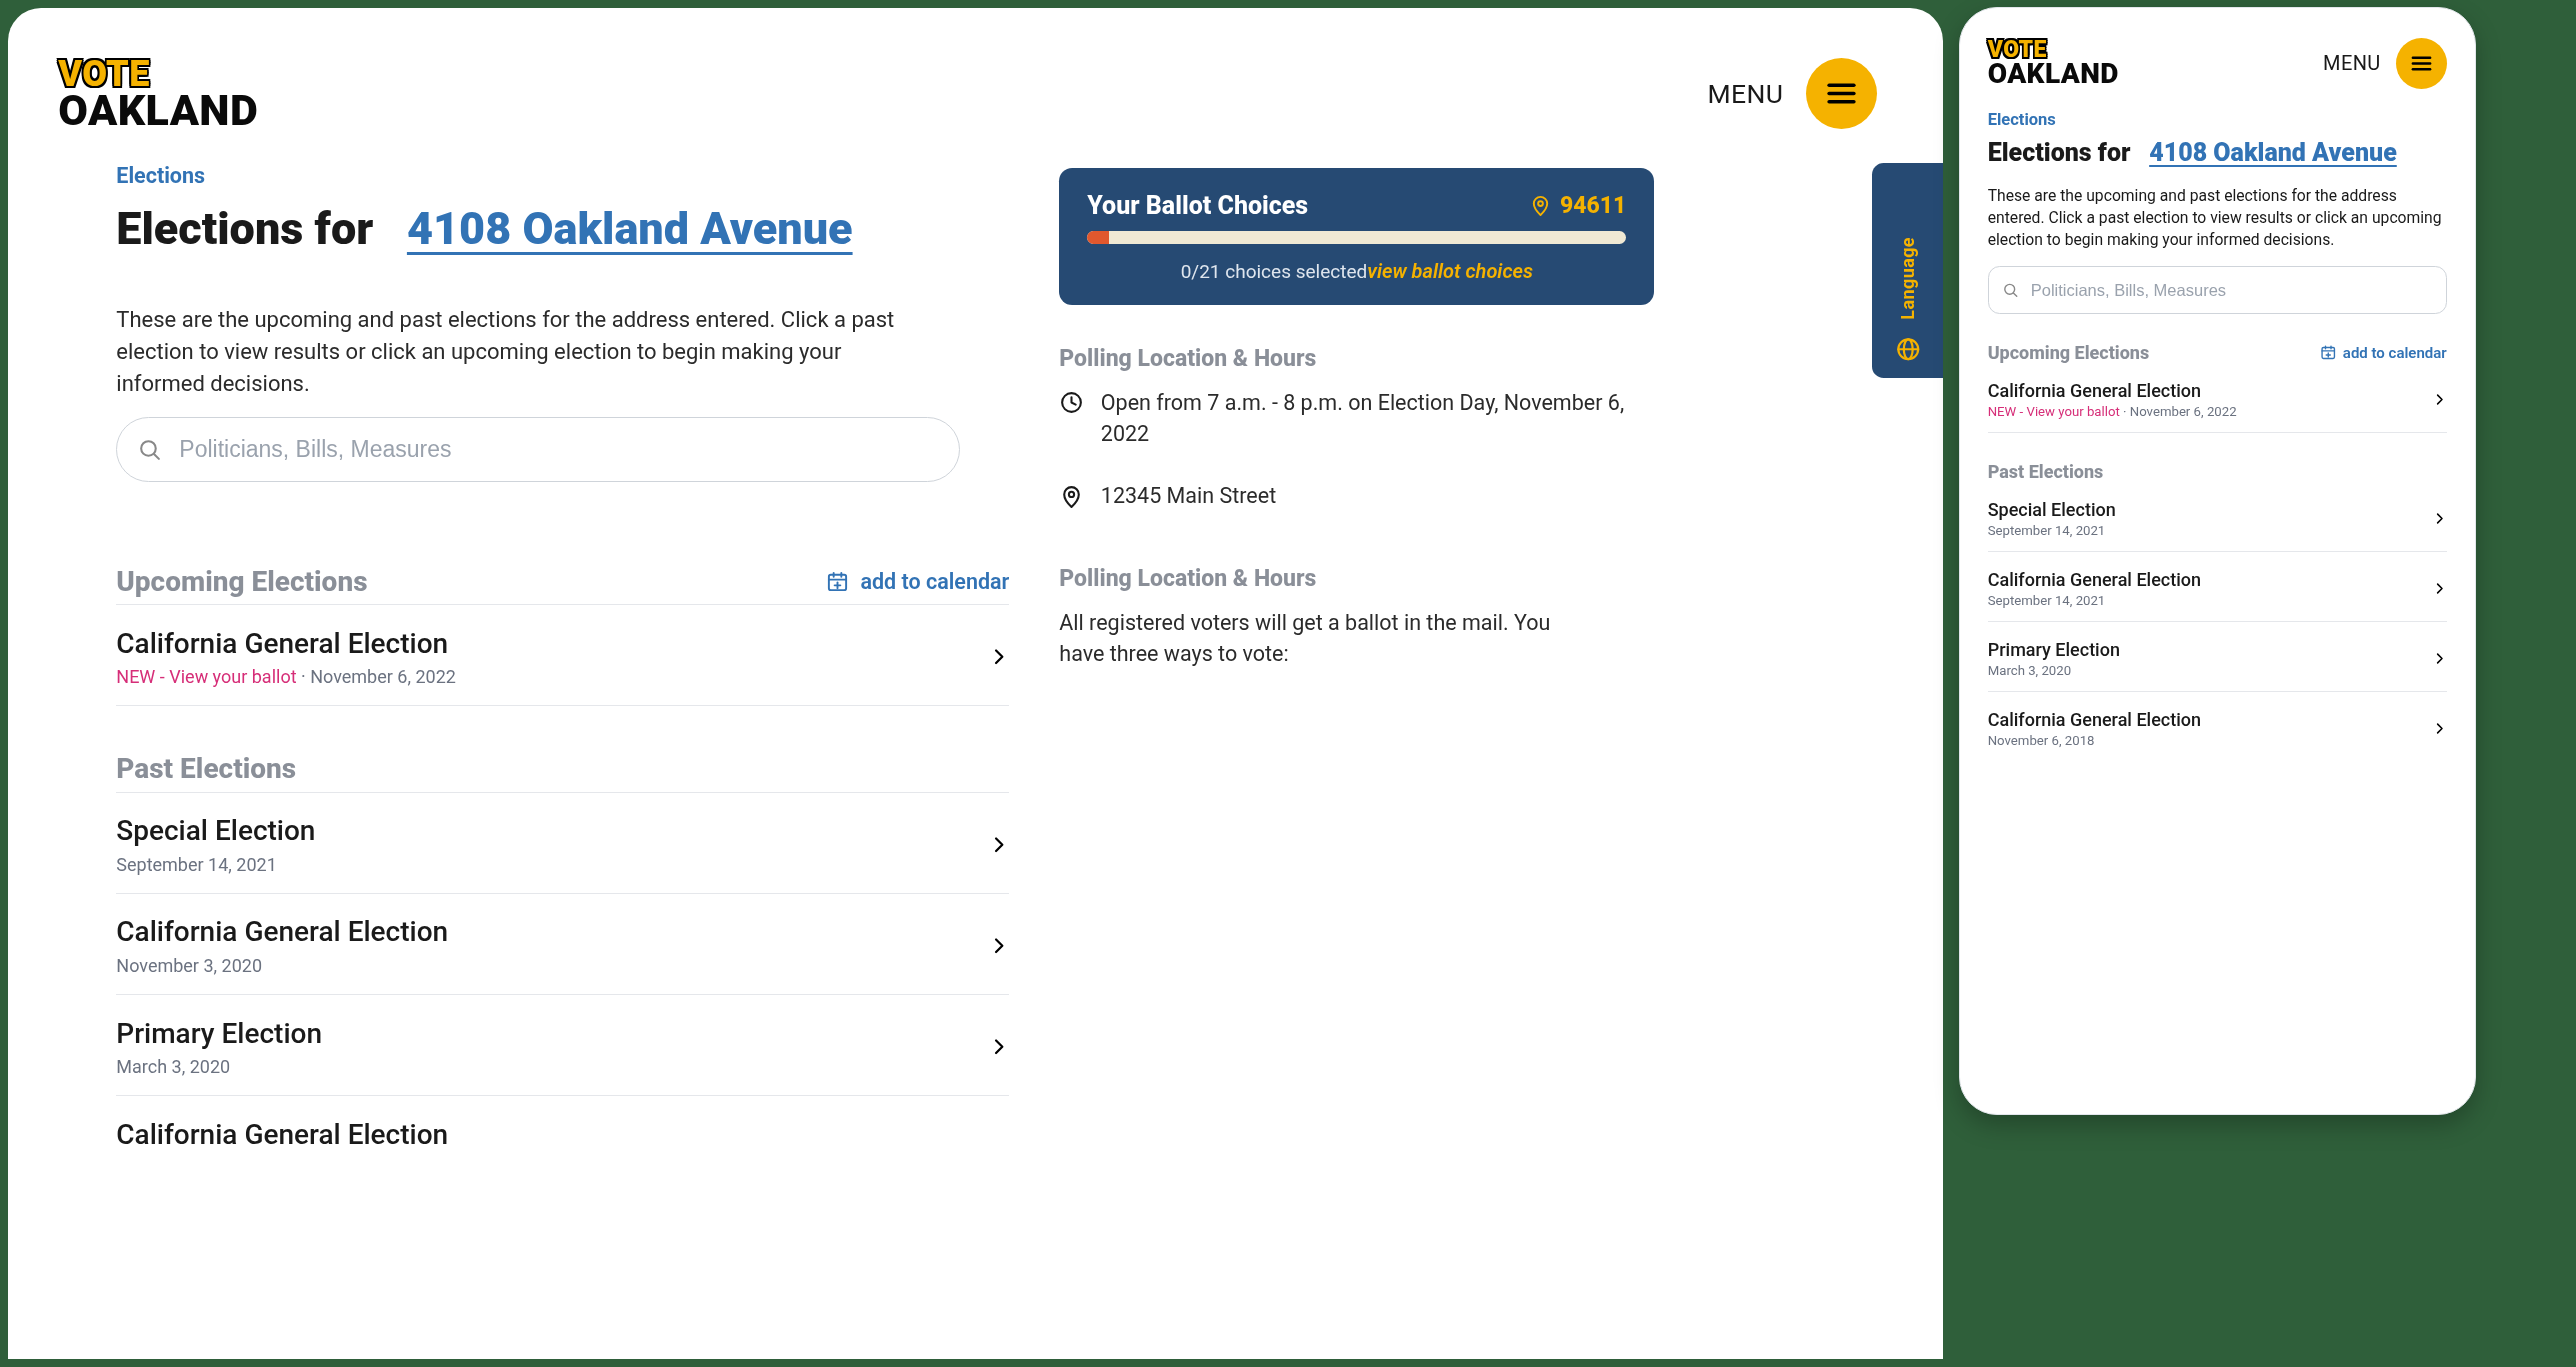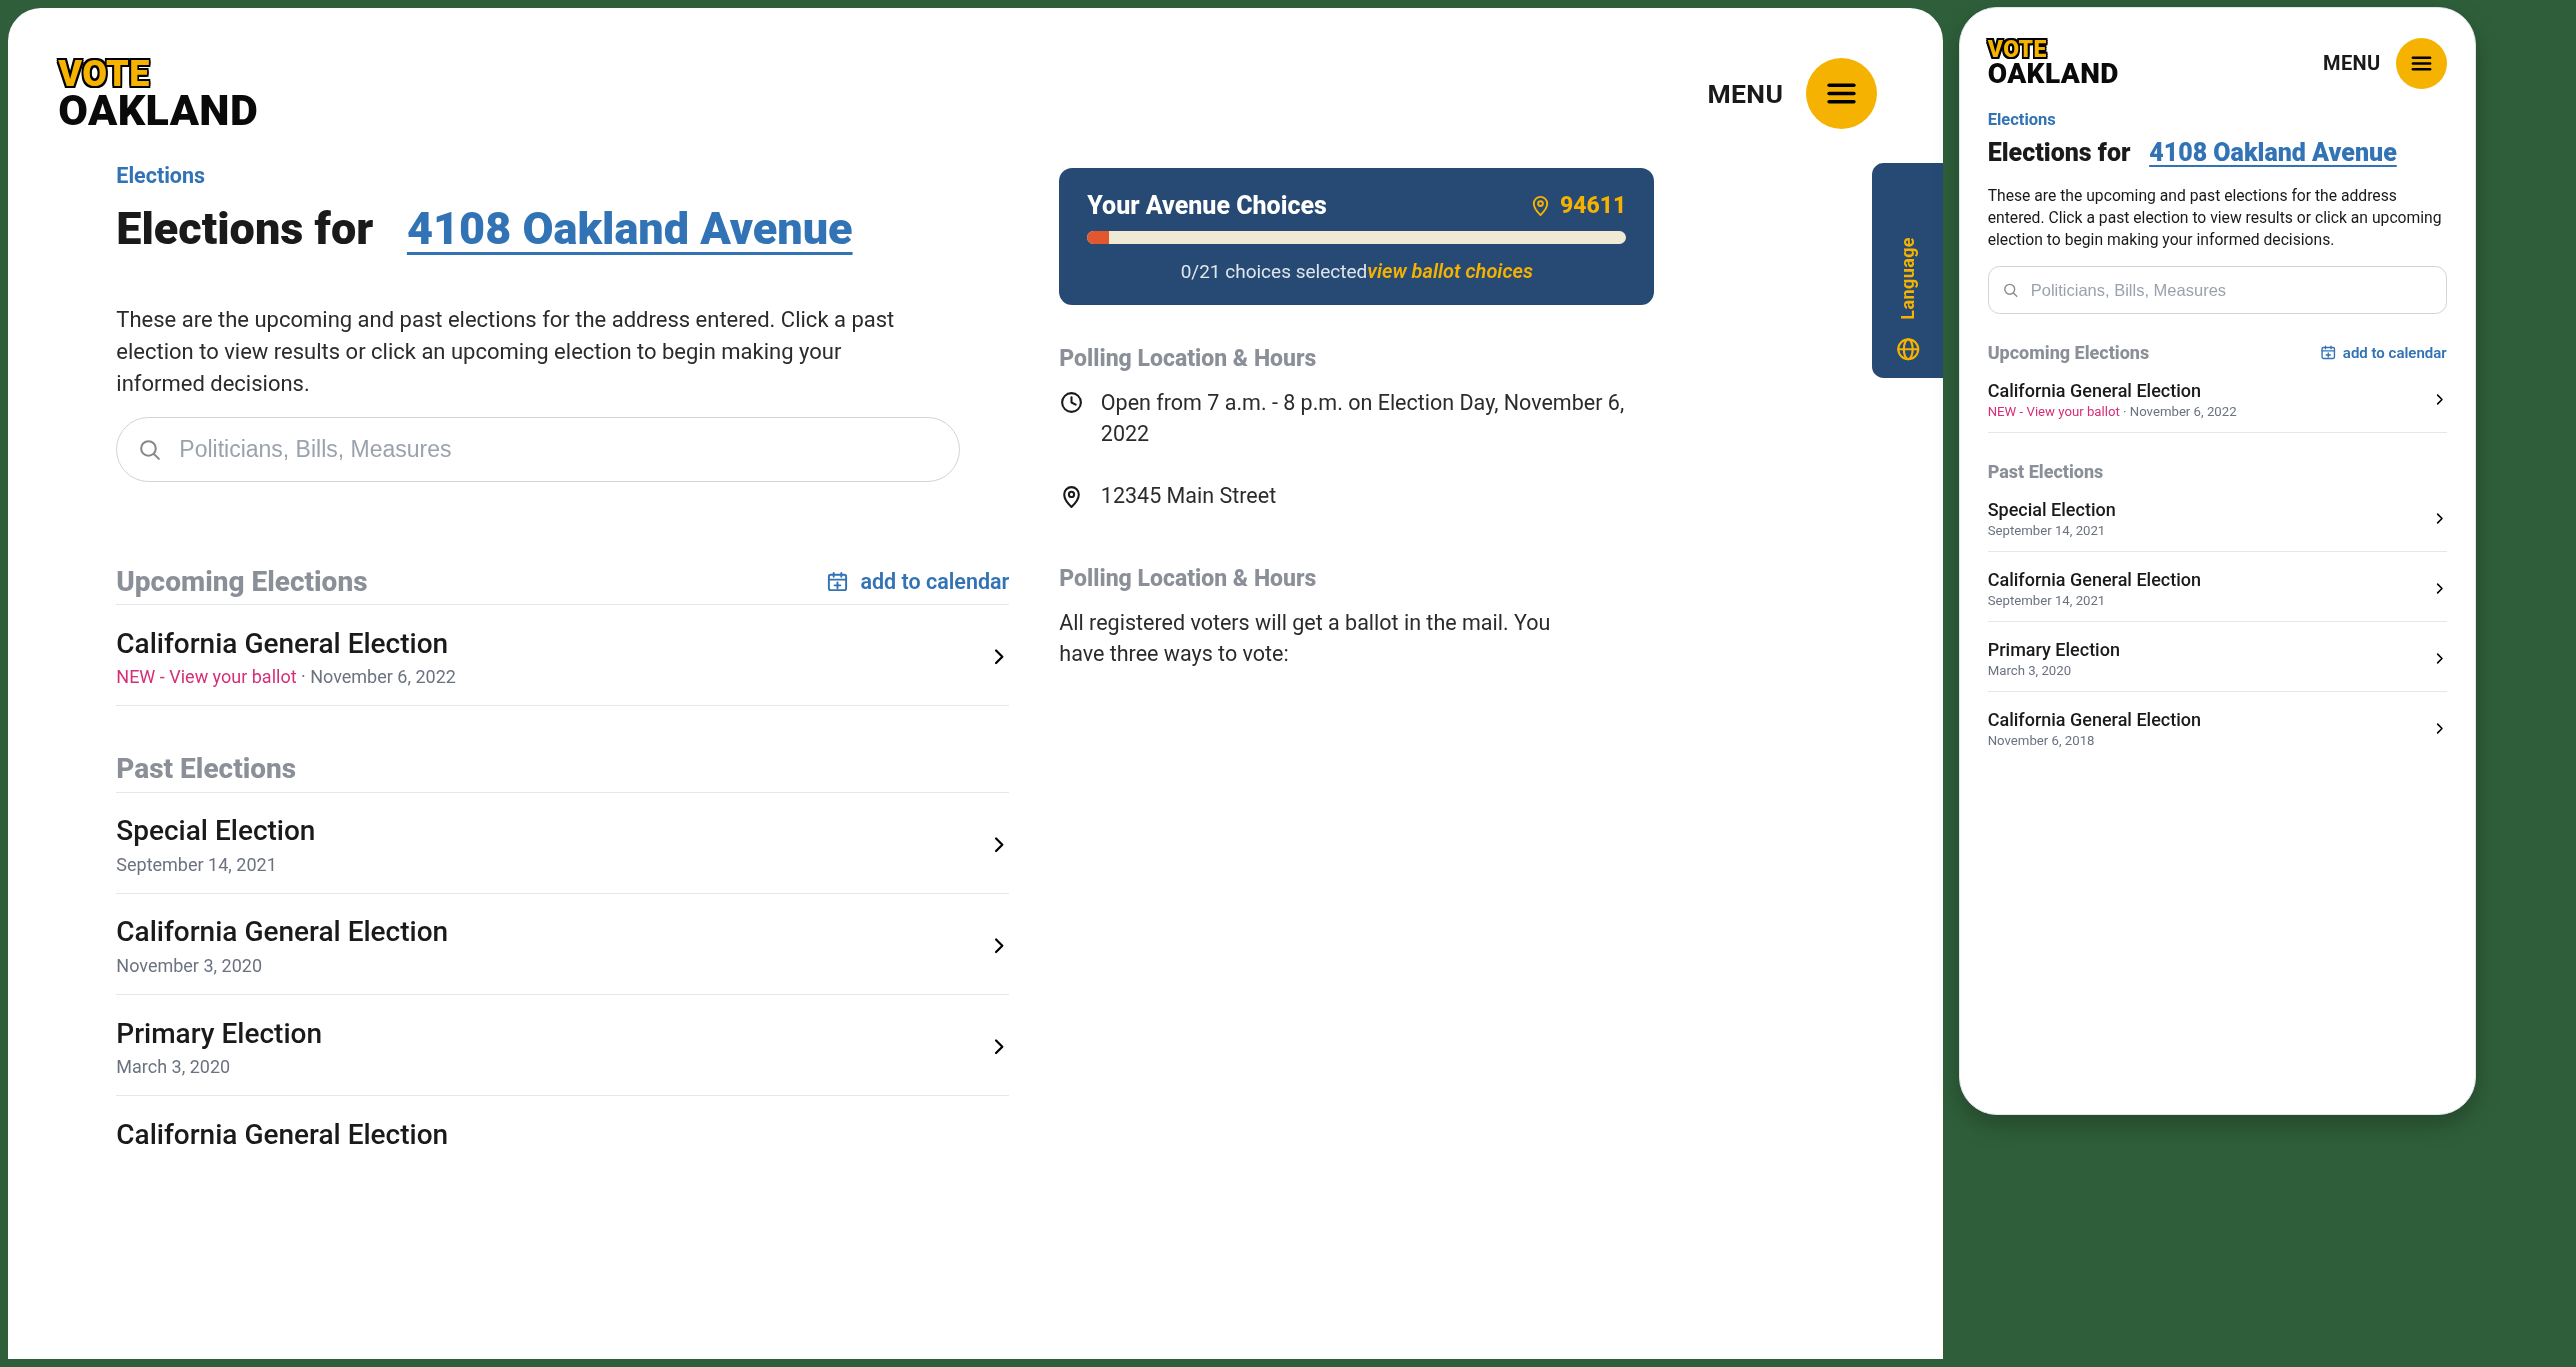--- a/index.html
+++ b/index.html
@@ -28,21 +28,21 @@
   .desktop{
     position:absolute;left:8.3px;top:8.3px;width:1935px;height:1351px;
     background:var(--card);border-radius:33px 33px 0 0;overflow:hidden;
   }
   .dt-header{display:flex;align-items:center;justify-content:space-between;padding:50px 66px 8.3px 50px;}
   .logo{font-weight:900;line-height:.9;letter-spacing:0.4px;}
   .logo .l1{font-size:36px;color:var(--yellow);
            text-shadow:-1.7px 0 #000,1.7px 0 #000,0 -1.7px #000,0 1.7px #000,-1.7px -1.7px #000,1.7px 1.7px #000,-1.7px 1.7px #000,1.7px -1.7px #000;}
   .logo .l2{font-size:43px;color:#0a0a0a;}
   .menu-area{display:flex;align-items:center;gap:23px;}
-  .menu-label{font-weight:700;font-size:26.5px;letter-spacing:0.4px;}
+  .menu-label{font-weight:400;font-size:26.5px;letter-spacing:0.4px;}
   .burger{width:71px;height:71px;border-radius:50%;background:var(--yellow);display:flex;align-items:center;justify-content:center;cursor:pointer;}
   .burger svg{width:33px;height:33px;}
 
   .dt-body{display:flex;gap:50px;padding:25px 66px 0 108px;}
   .dt-left{width:893px;flex:0 0 893px;}
   .dt-right{flex:1;position:relative;}
 
   .crumb{color:var(--blue-link);font-weight:700;font-size:21.5px;margin:0 0 15px;}
   .page-title{font-weight:900;font-size:45px;margin:0 0 50px;line-height:1.15;}
   .page-title .addr{color:var(--blue-link);text-decoration:underline;text-underline-offset:8.3px;text-decoration-thickness:3.3px;}
@@ -244,21 +244,21 @@
             </div>
           </div>
         </div>
       </div>
 
       <div class="dt-right">
         <div class="right-pad">
 
           <div class="ballot">
             <div class="b-row1">
-              <div class="b-title">Your Avenue Choices</div>
+              <div class="b-title">Your Ballot Choices</div>
               <div class="zip">
                 <svg viewBox="0 0 24 24" fill="none" stroke-width="2" stroke-linecap="round" stroke-linejoin="round">
                     <path d="M12 22s7-6.5 7-12a7 7 0 10-14 0c0 5.5 7 12 7 12z"></path>
                     <circle cx="12" cy="10" r="2.5"></circle>
                   </svg>
                 <span>94611</span>
               </div>
             </div>
             <div class="bar">
                 <div class="fill"></div>

